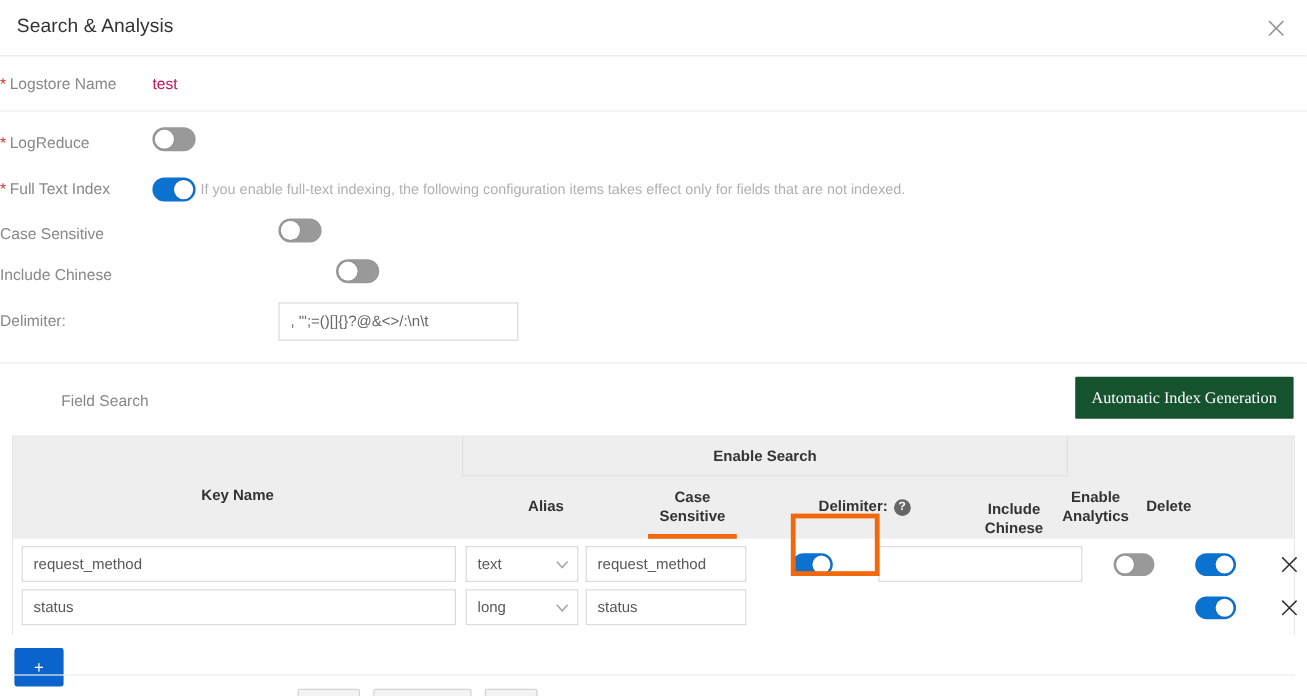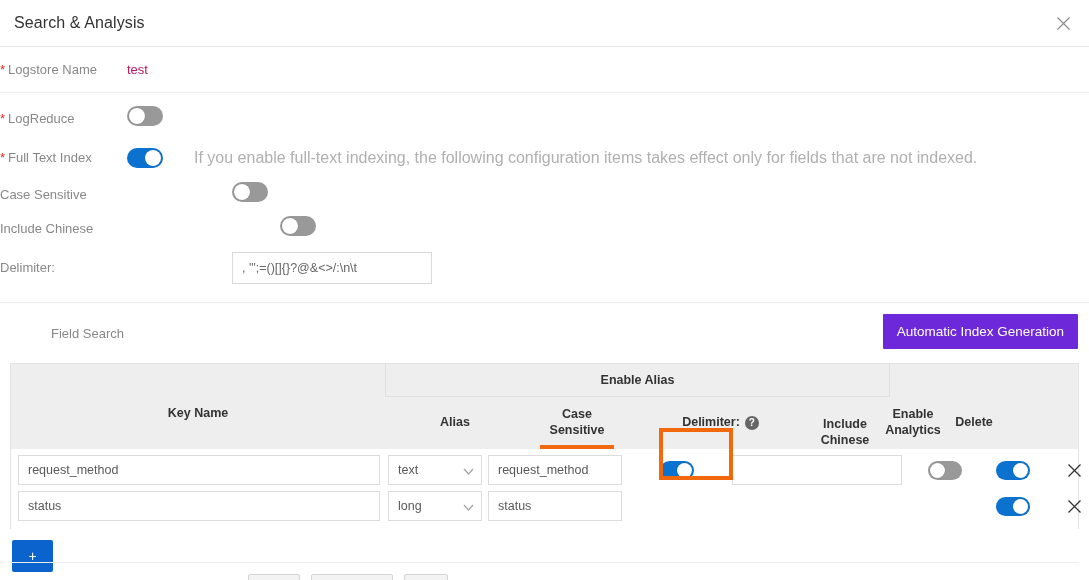--- a/index.html
+++ b/index.html
@@ -73,23 +73,23 @@
     margin-right: 3px;
     font-size: 13px;
     line-height: 1;
   }
   .form-value {
     font-size: 13px;
     color: #be185d;
     padding-left: 7px;
   }
   .form-hint {
-    font-size: 16px;
+    font-size: 12px;
     color: #b0b0b0;
-    margin-left: 31px;
+    margin-left: 4px;
     white-space: nowrap;
   }
 
   
   .switch {
     width: 36px;
     height: 20px;
     border-radius: 10px;
     position: relative;
     display: inline-block;
@@ -141,27 +141,27 @@
   .field-search-label {
     margin-left: 51px;
     font-size: 13px;
     color: #888888;
   }
   .auto-index-btn {
     position: absolute;
     right: 11px;
     top: 11px;
     height: 35px;
-    background: #6d28d9;
+    background: #14532d;
     color: #ffffff;
     font-size: 13.5px;
     border: none;
     padding: 0 14px;
     cursor: pointer;
-    font-family: Liberation Sans, sans-serif;
+    font-family: Liberation Serif, serif;
     border-radius: 1px;
   }
 
   
   .table-wrap {
     margin: 0 10px;
     border: 1px solid #e4e4e4;
     border-bottom: none;
     box-sizing: border-box;
   }
@@ -429,21 +429,21 @@
   <div class="field-search-label">Field Search</div>
   <button class="auto-index-btn">Automatic Index Generation</button>
 </div>
 
 <div class="table-wrap">
 
   <div class="thead">
 
     <div class="th-top">
       <div class="keyname-cell"></div>
-      <div class="enable-search-cell">Enable Alias</div>
+      <div class="enable-search-cell">Enable Search</div>
       <div class="tail-cell"></div>
     </div>
 
     <div class="th-bottom">
       <div class="th-cell c-key">
         <span class="key-name-head">Key Name</span>
       </div>
       <div class="th-cell c-alias">Alias</div>
       <div class="th-cell c-case">
         <span style="display:block;">

